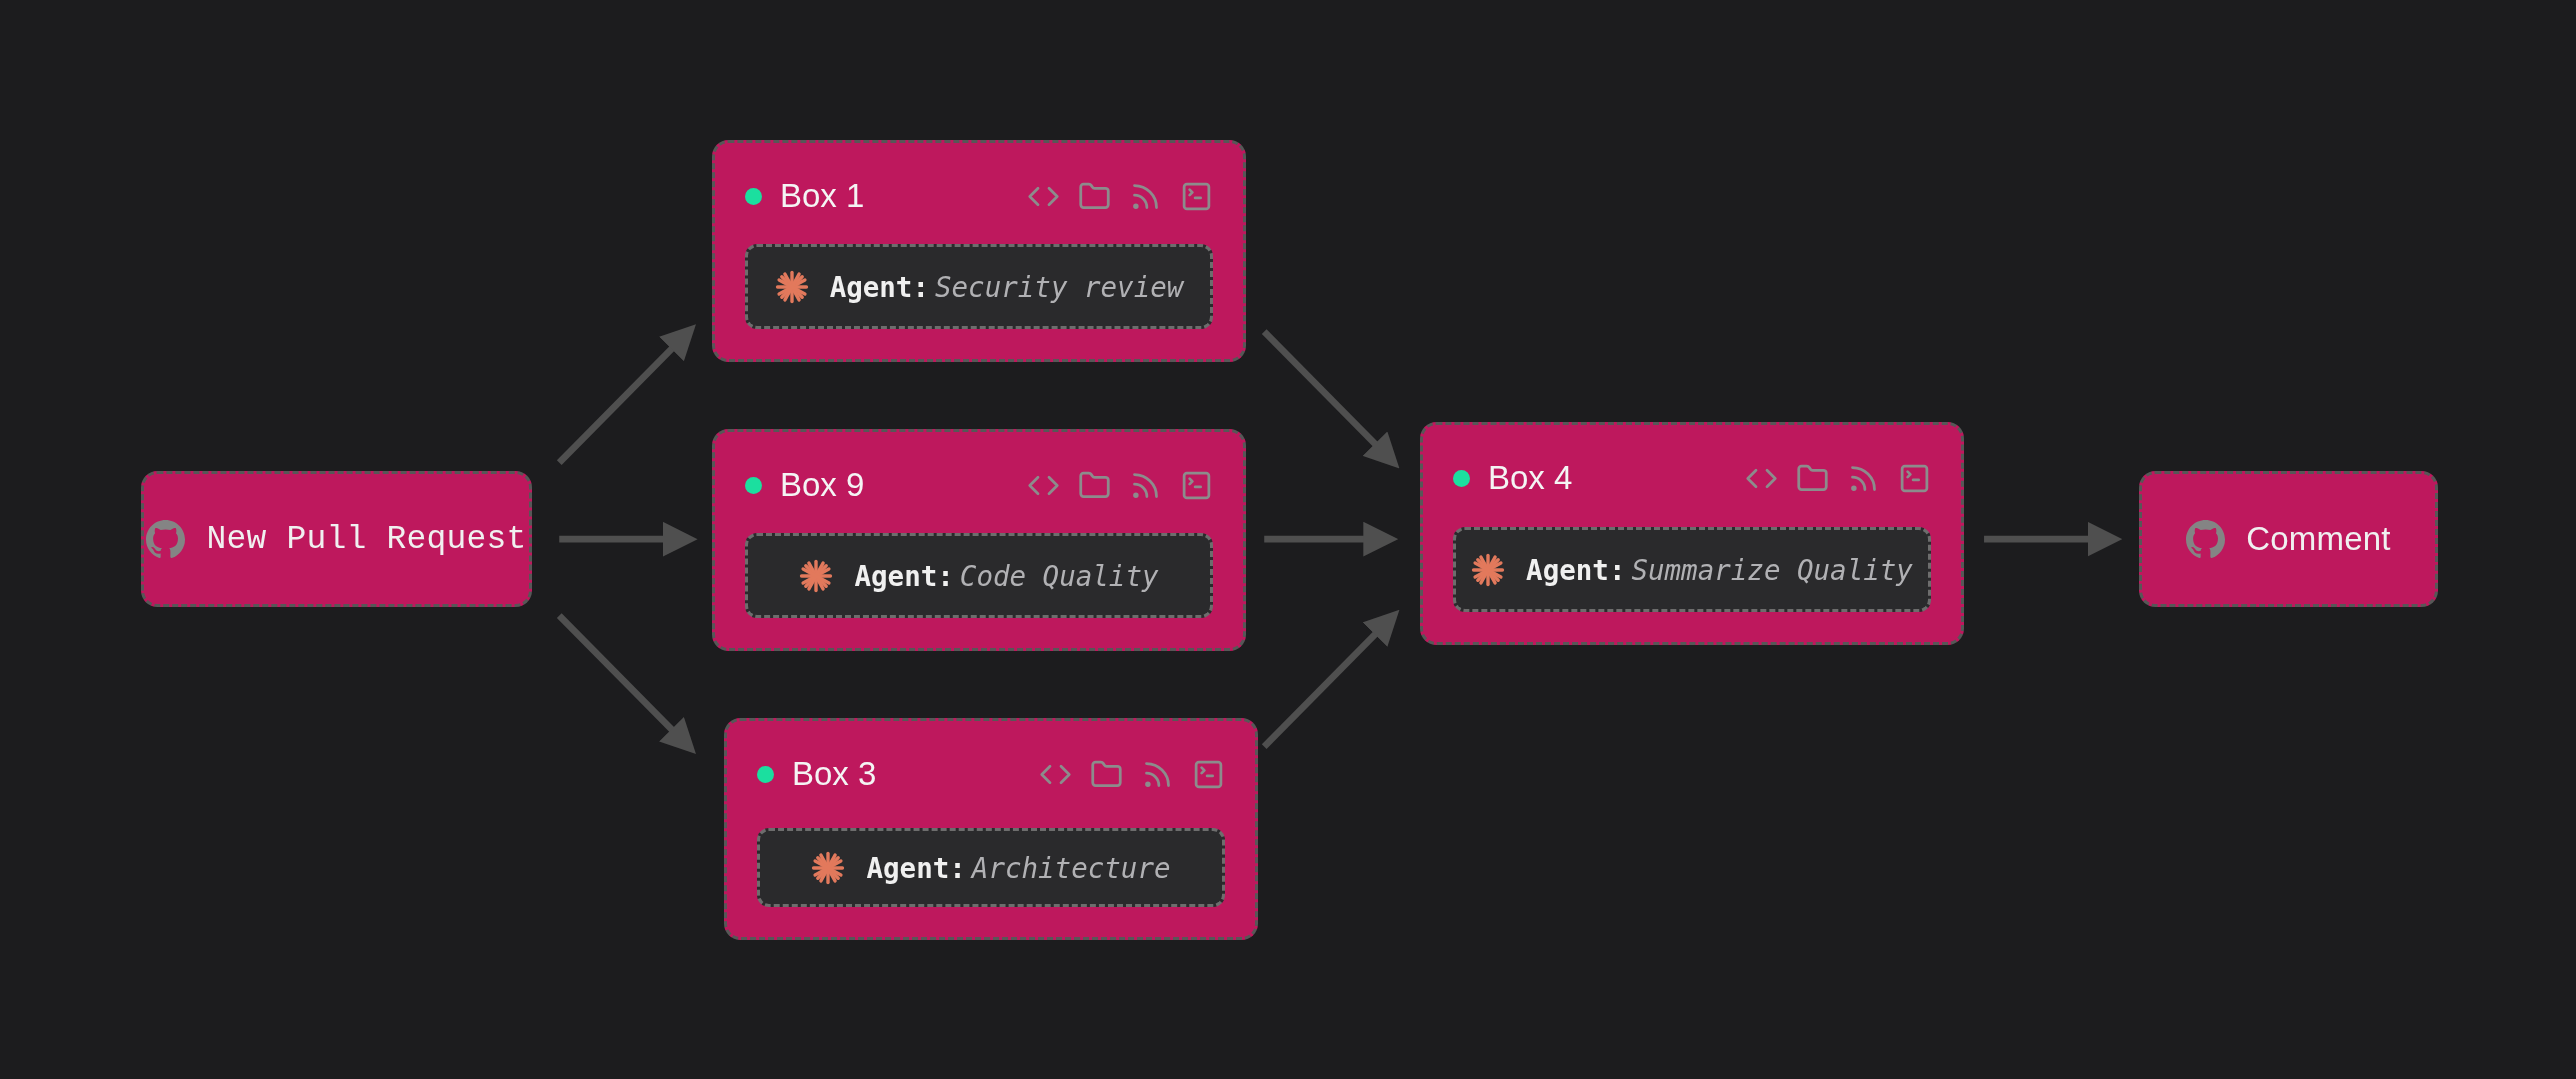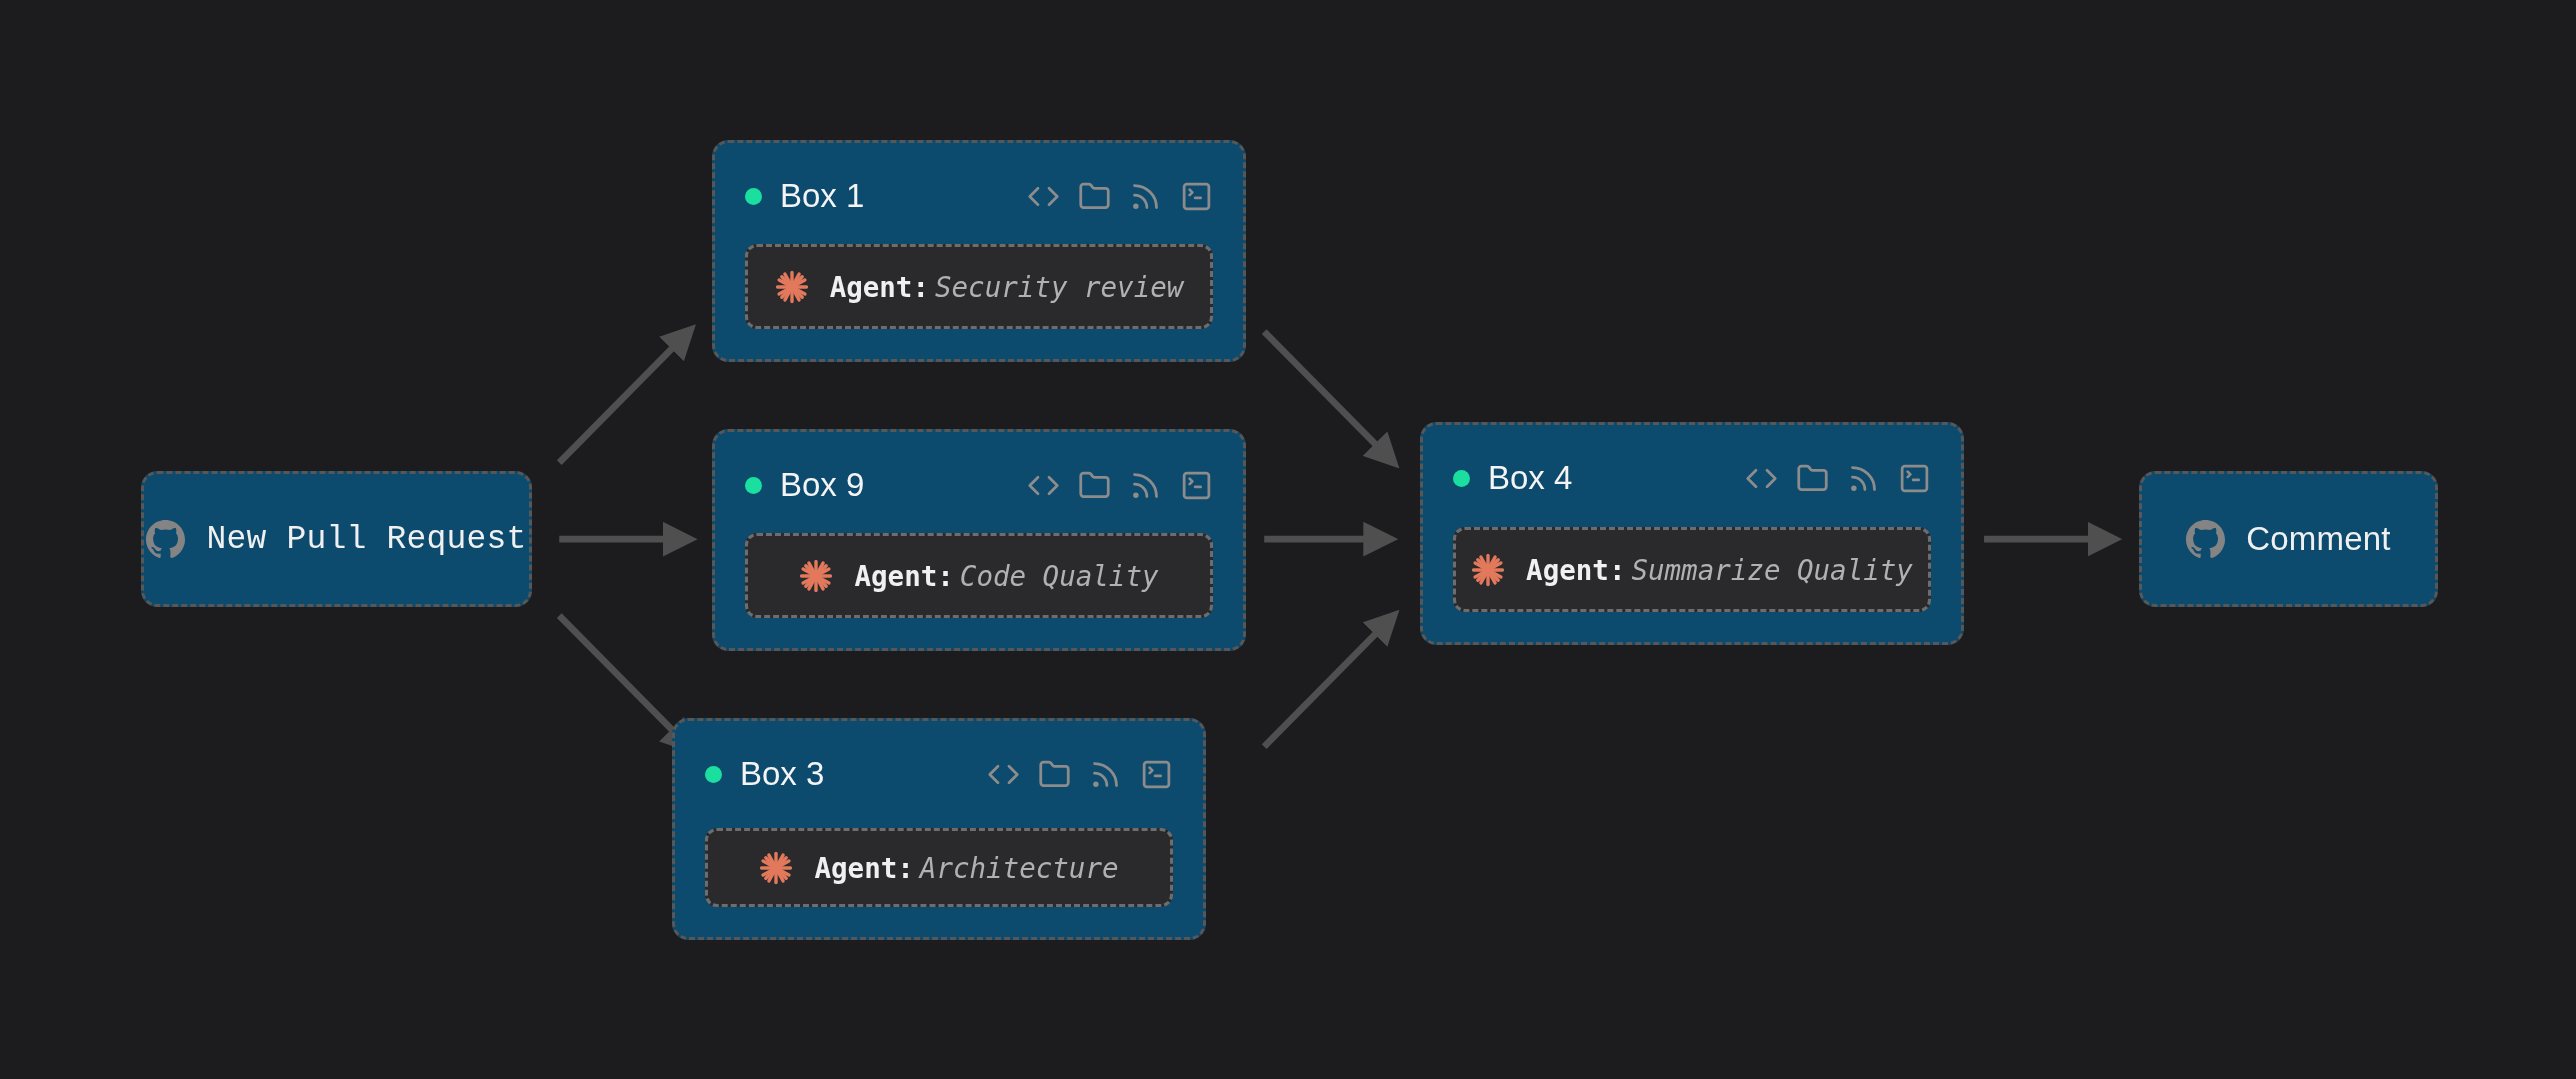--- a/index.html
+++ b/index.html
@@ -23,21 +23,21 @@
   }
   #edges-layer path.edge {
     stroke: #4f4f4f;
     stroke-width: 9;
     fill: none;
   }
   
   .node {
     position: absolute;
     box-sizing: border-box;
-    background: #0c4a6e;
+    background: #be185d;
     border: 3.7px dashed #575757;
     border-radius: 16.4px;
   }
   
   .endpoint {
     display: flex;
     align-items: center;
     justify-content: center;
     gap: 21px;
     color: #f0f0f0;
@@ -56,21 +56,21 @@
   #node-comment          { left: 2139px; top: 471px; width: 299px; height: 136px; }
 
   
   .box {
     display: flex;
     flex-direction: column;
     padding: 34px 30px 30px 30px;
   }
   #node-box-1 { left: 712px;  top: 140px; width: 534px; height: 222px; }
   #node-box-2 { left: 712px;  top: 429px; width: 534px; height: 222px; }
-  #node-box-3 { left: 672px;  top: 718px; width: 534px; height: 222px; gap: 35px; }
+  #node-box-3 { left: 724px;  top: 718px; width: 534px; height: 222px; gap: 35px; }
   #node-box-4 { left: 1420px; top: 422px; width: 544px; height: 223px; }
 
   .box-header {
     display: flex;
     align-items: center;
   }
   .status-dot {
     width: 17px;
     height: 17px;
     border-radius: 50%;

